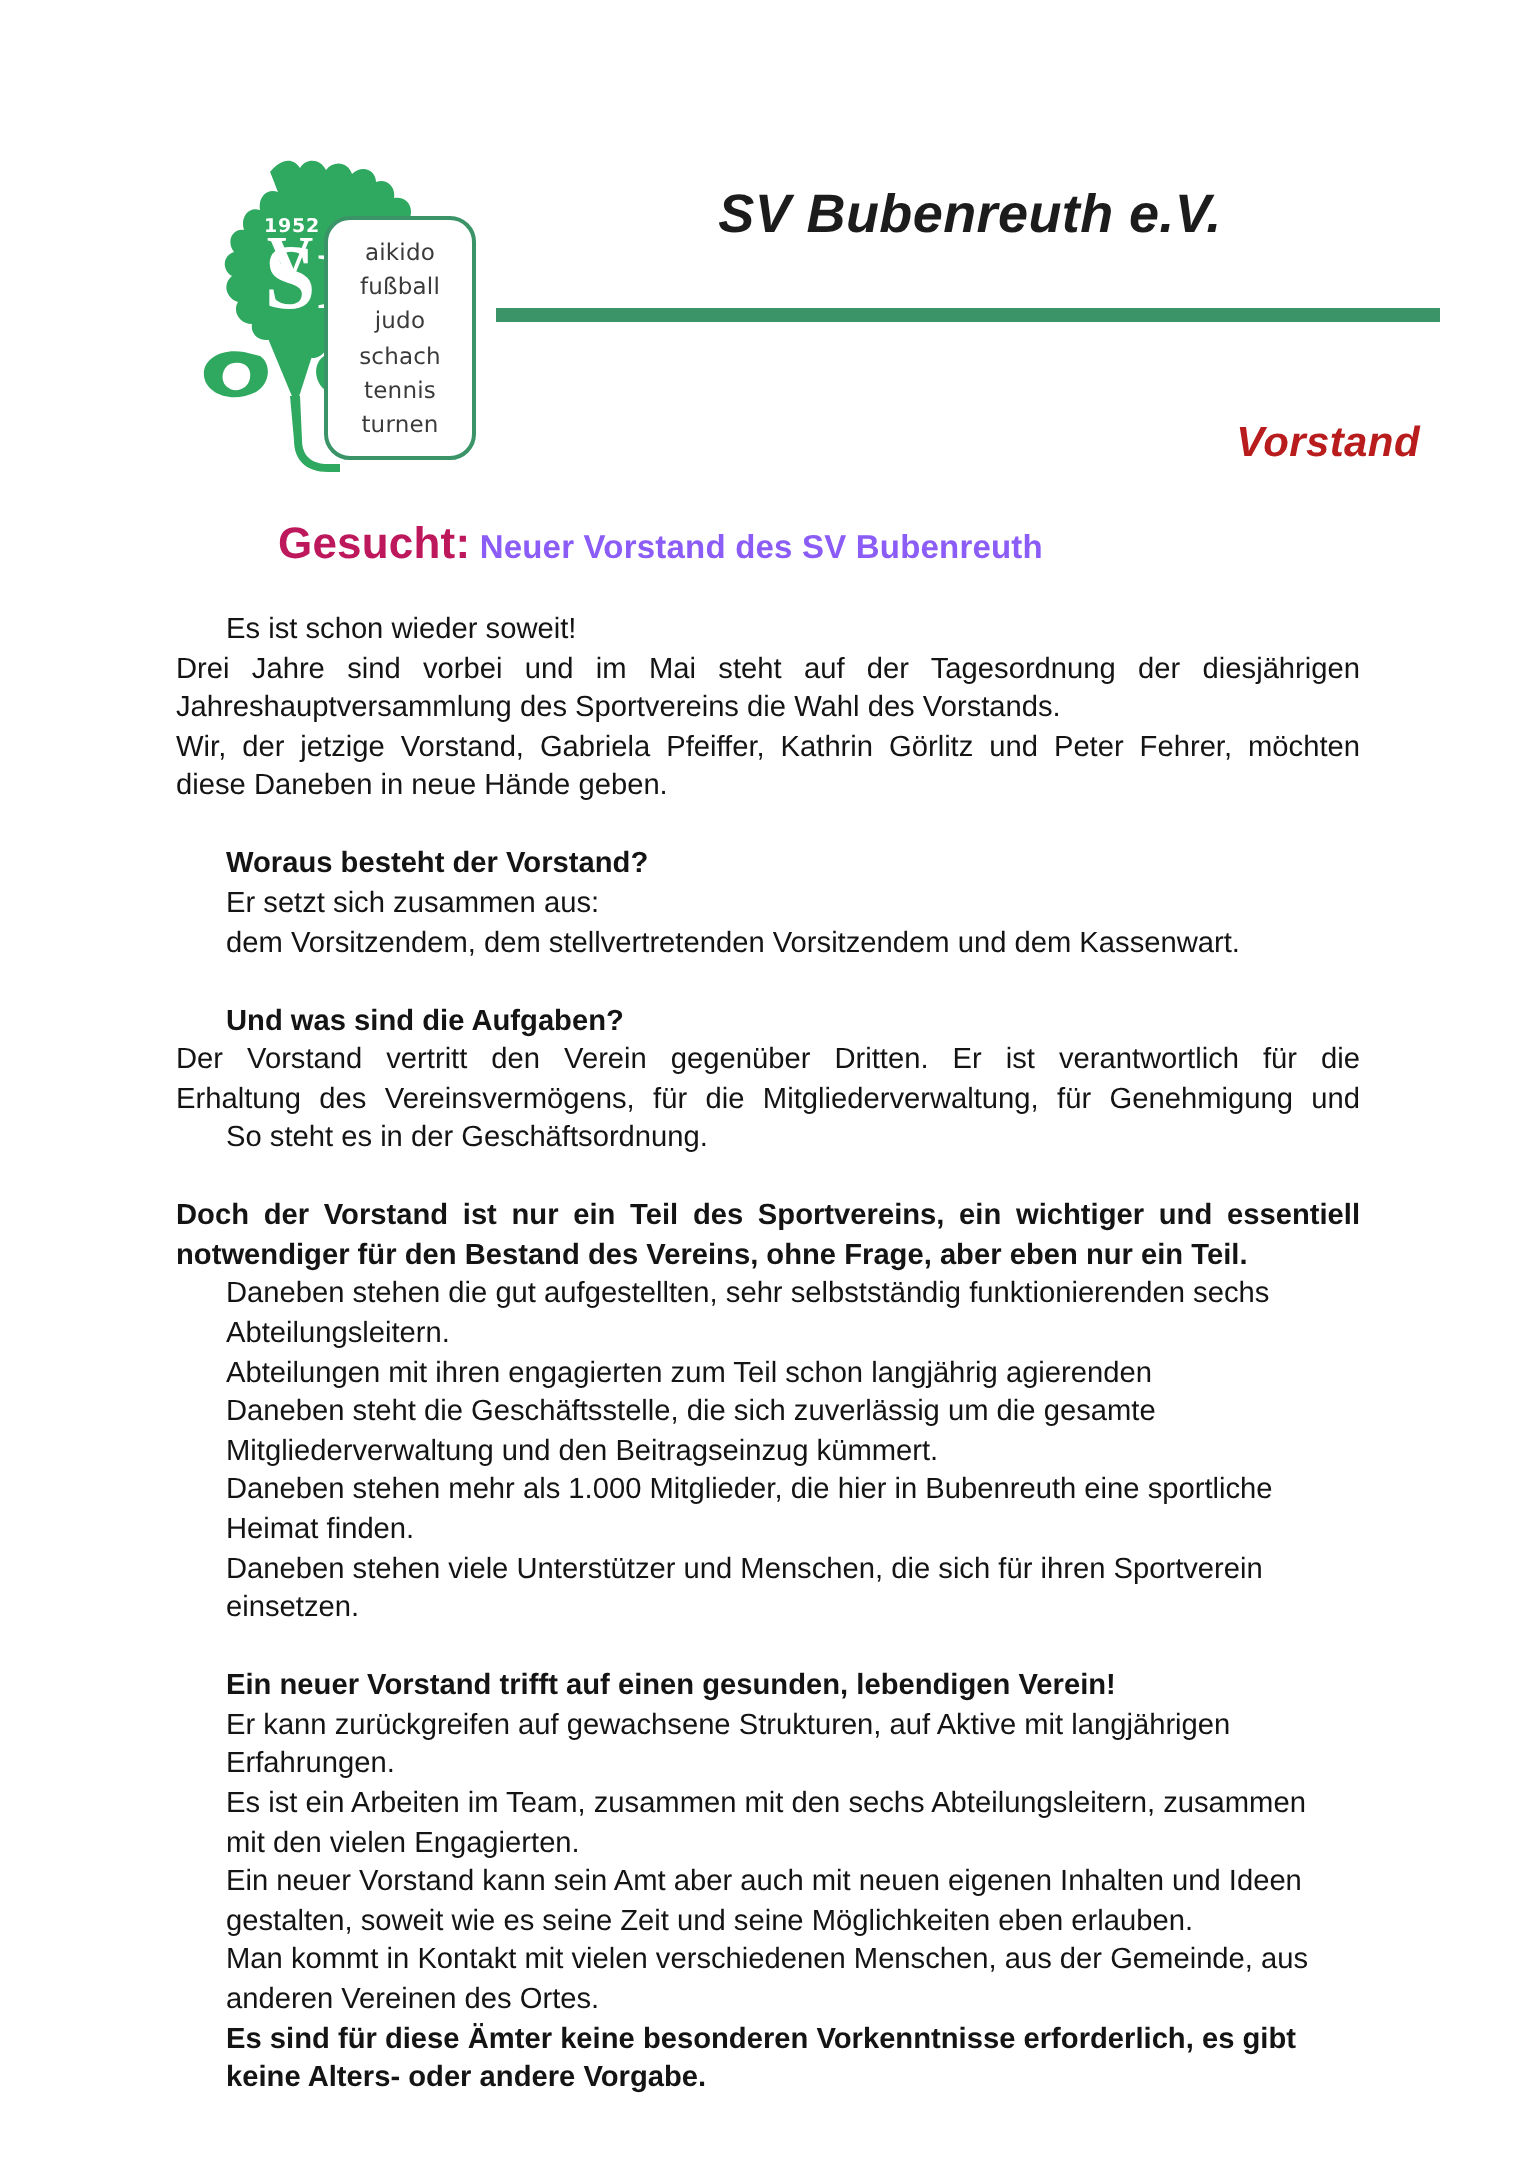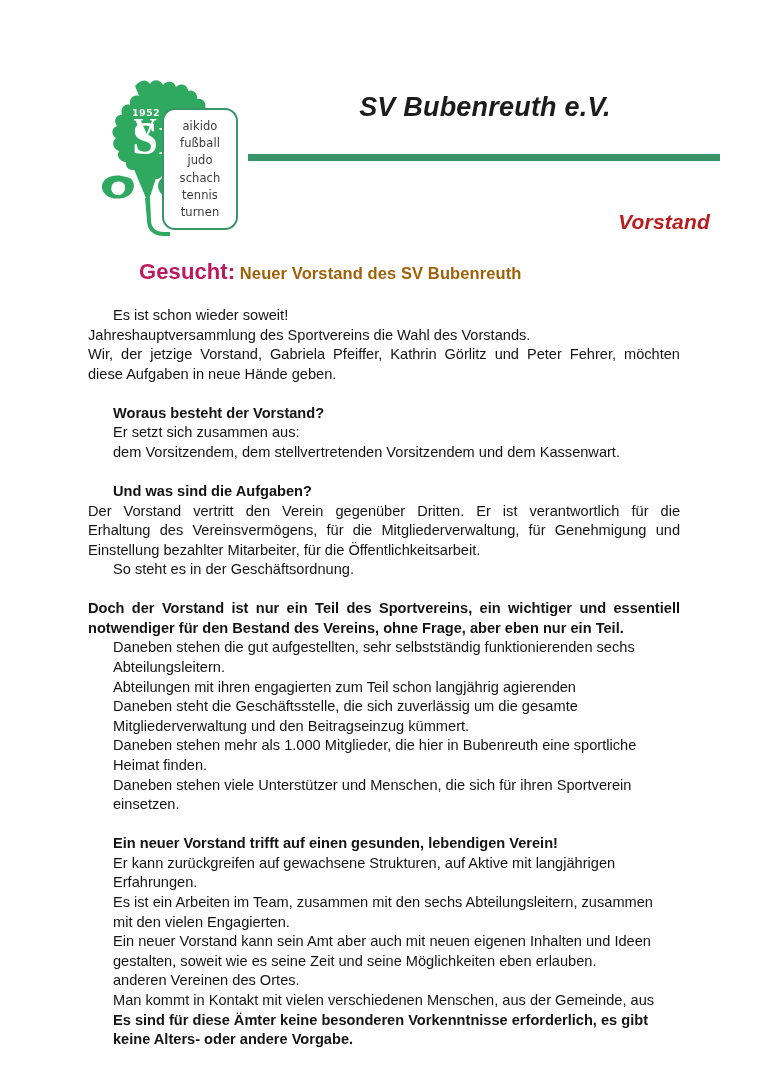--- a/index.html
+++ b/index.html
@@ -119,21 +119,21 @@
   }
   .gesucht-red {
     font-size: 22px;
     font-weight: bold;
     color: #be185d;
     letter-spacing: 0.1px;
   }
   .gesucht-black {
     font-size: 16.5px;
     font-weight: bold;
-    color: #a16207;
+    color: #8b5cf6;
     letter-spacing: 0.1px;
   }
 
   .content {
     position: absolute;
     left: 88px;
     top: 306px;
     width: 592px;
   }
 
@@ -221,40 +221,40 @@
   </div>
 
   <div class="gesucht-line">
     <span class="gesucht-red">Gesucht:</span><span class="gesucht-black"> Neuer Vorstand des SV Bubenreuth</span>
   </div>
 
   <div class="content">
 
     <p class="para">
       <span class="line">Es ist schon wieder soweit!</span>
+      <span class="jline">Drei Jahre sind vorbei und im Mai steht auf der Tagesordnung der diesjährigen</span>
       <span class="jline-last">Jahreshauptversammlung des Sportvereins die Wahl des Vorstands.</span>
       <span class="jline">Wir, der jetzige Vorstand, Gabriela Pfeiffer, Kathrin Görlitz und Peter Fehrer, möchten</span>
-      <span class="jline-last">diese Aufgaben in neue Hände geben.</span>
+      <span class="jline-last">diese Daneben in neue Hände geben.</span>
     </p>
 
     <div class="gap"></div>
 
     <p class="para">
       <span class="line bold">Woraus besteht der Vorstand?</span>
       <span class="line">Er setzt sich zusammen aus:</span>
       <span class="line">dem Vorsitzendem, dem stellvertretenden Vorsitzendem und dem Kassenwart.</span>
     </p>
 
     <div class="gap"></div>
 
     <p class="para">
       <span class="line bold">Und was sind die Aufgaben?</span>
       <span class="jline">Der Vorstand vertritt den Verein gegenüber Dritten. Er ist verantwortlich für die</span>
       <span class="jline">Erhaltung des Vereinsvermögens, für die Mitgliederverwaltung, für Genehmigung und</span>
-      <span class="jline-last">Einstellung bezahlter Mitarbeiter, für die Öffentlichkeitsarbeit.</span>
       <span class="line">So steht es in der Geschäftsordnung.</span>
     </p>
 
     <div class="gap"></div>
 
     <p class="para">
       <span class="jline bold">Doch der Vorstand ist nur ein Teil des Sportvereins, ein wichtiger und essentiell</span>
       <span class="jline-last bold">notwendiger für den Bestand des Vereins, ohne Frage, aber eben nur ein Teil.</span>
       <span class="line">Daneben stehen die gut aufgestellten, sehr selbstständig funktionierenden sechs</span>
       <span class="line">Abteilungsleitern.</span>
@@ -270,20 +270,20 @@
     <div class="gap"></div>
 
     <p class="para">
       <span class="line bold">Ein neuer Vorstand trifft auf einen gesunden, lebendigen Verein!</span>
       <span class="line">Er kann zurückgreifen auf gewachsene Strukturen, auf Aktive mit langjährigen</span>
       <span class="line">Erfahrungen.</span>
       <span class="line">Es ist ein Arbeiten im Team, zusammen mit den sechs Abteilungsleitern, zusammen</span>
       <span class="line">mit den vielen Engagierten.</span>
       <span class="line">Ein neuer Vorstand kann sein Amt aber auch mit neuen eigenen Inhalten und Ideen</span>
       <span class="line">gestalten, soweit wie es seine Zeit und seine Möglichkeiten eben erlauben.</span>
+      <span class="line">Man kommt in Kontakt mit vielen verschiedenen Menschen, aus der Gemeinde, aus</span>
       <span class="line">anderen Vereinen des Ortes.</span>
-      <span class="line">Man kommt in Kontakt mit vielen verschiedenen Menschen, aus der Gemeinde, aus</span>
       <span class="line bold">Es sind für diese Ämter keine besonderen Vorkenntnisse erforderlich, es gibt</span>
       <span class="line bold">keine Alters- oder andere Vorgabe.</span>
     </p>
 
   </div>
 </div>
 
 </body></html>

